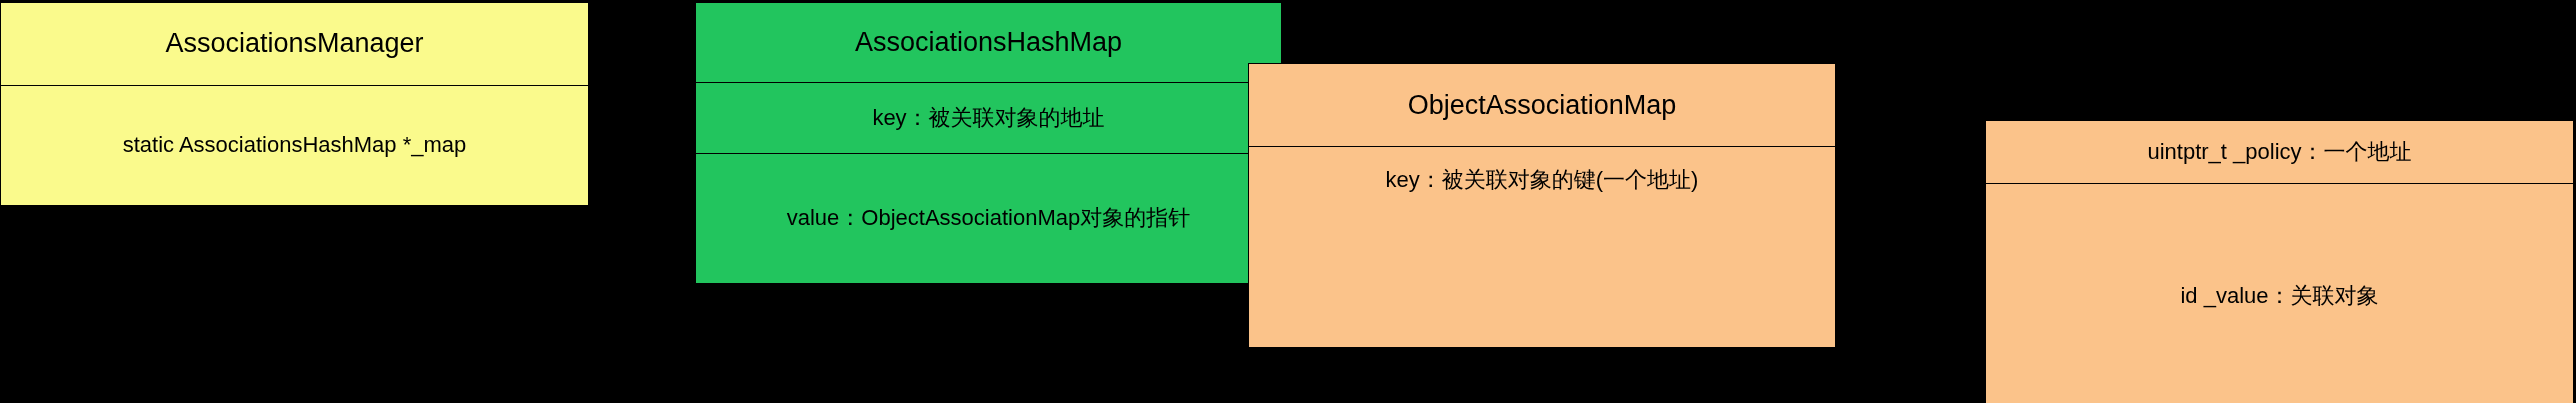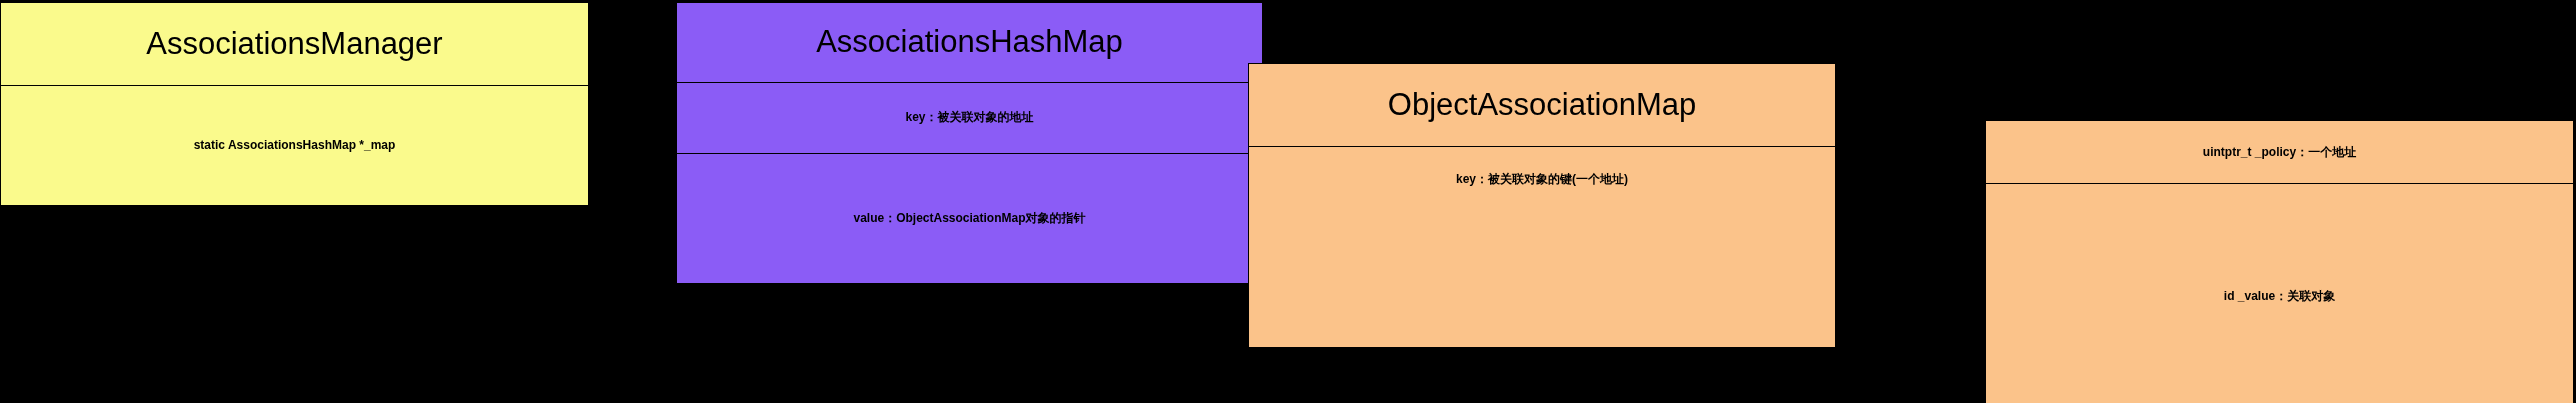--- a/index.html
+++ b/index.html
@@ -28,47 +28,47 @@
     display: flex;
     align-items: center;
     justify-content: center;
     text-align: center;
     color: #000000;
     padding: 0 8.5px;
     overflow: hidden;
     white-space: nowrap;
   }
   .uml-row.title {
-    font-size: 31px;
+    font-size: 27px;
     font-weight: normal;
     letter-spacing: 0px;
   }
   .uml-row.attr {
-    font-size: 12px;
-    font-weight: bold;
+    font-size: 22px;
+    font-weight: normal;
     border-top: 1.7px solid #000000;
   }
   
   #box-associations-manager {
     left: 0px;
     top: 1.7px;
     width: 589px;
     height: 204px;
     background: #FAFA8C;
   }
   #box-associations-manager .title { height: 82px; }
   #box-associations-manager .attr  { flex: 1 1 auto; }
 
   
   #box-associations-hashmap {
-    left: 676px;
+    left: 695px;
     top: 1.7px;
     width: 587px;
     height: 282px;
-    background: #8b5cf6;
+    background: #22c55e;
   }
   #box-associations-hashmap .title { height: 79px; }
   #box-associations-hashmap .attr.r1 { height: 71px; }
   #box-associations-hashmap .attr.r2 { flex: 1 1 auto; }
 
   
   #box-object-association-map {
     left: 1248px;
     top: 63px;
     width: 588px;

